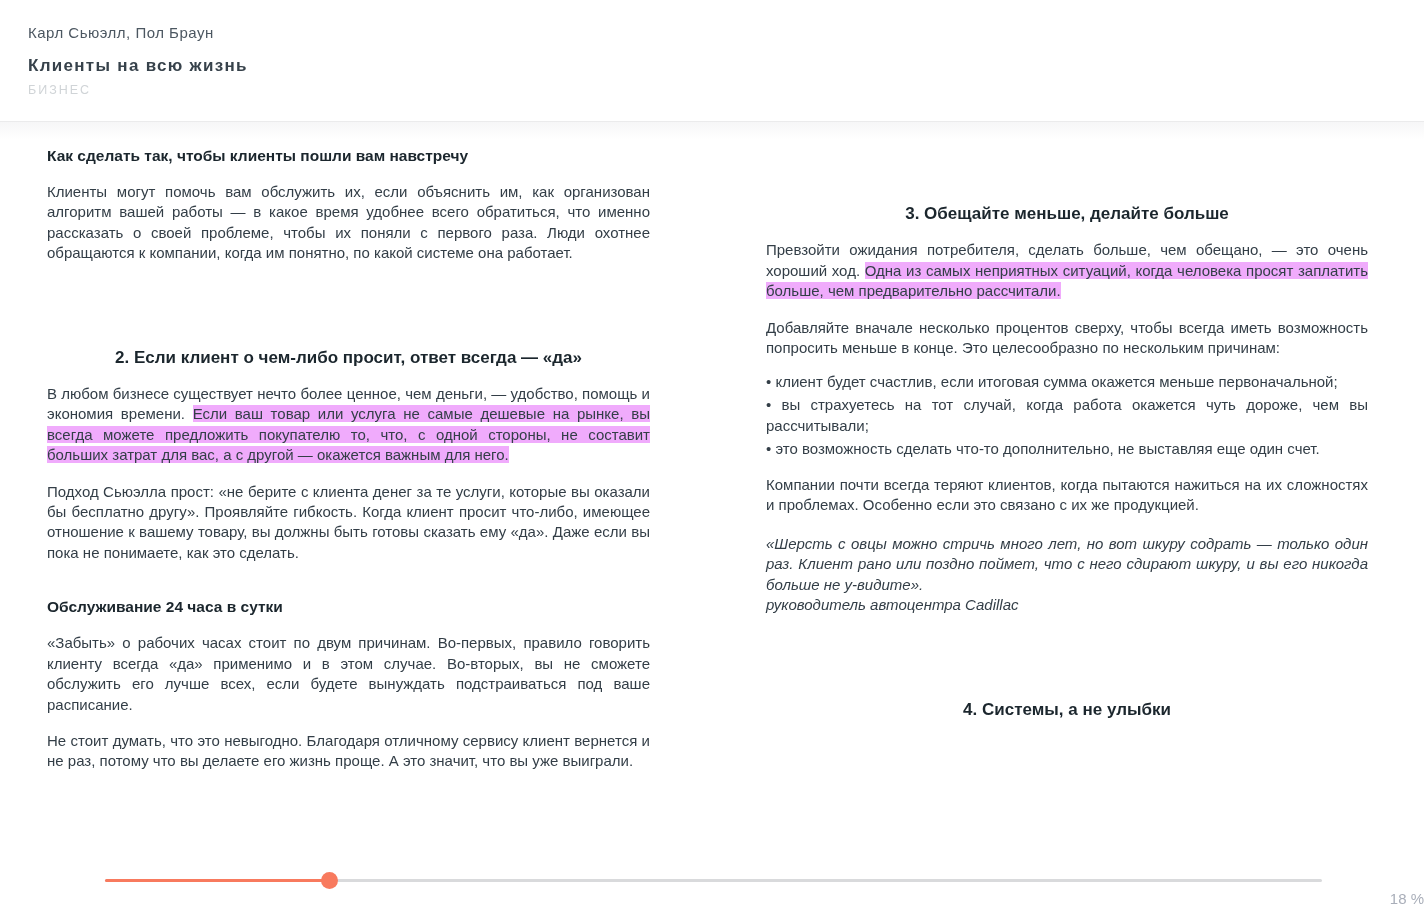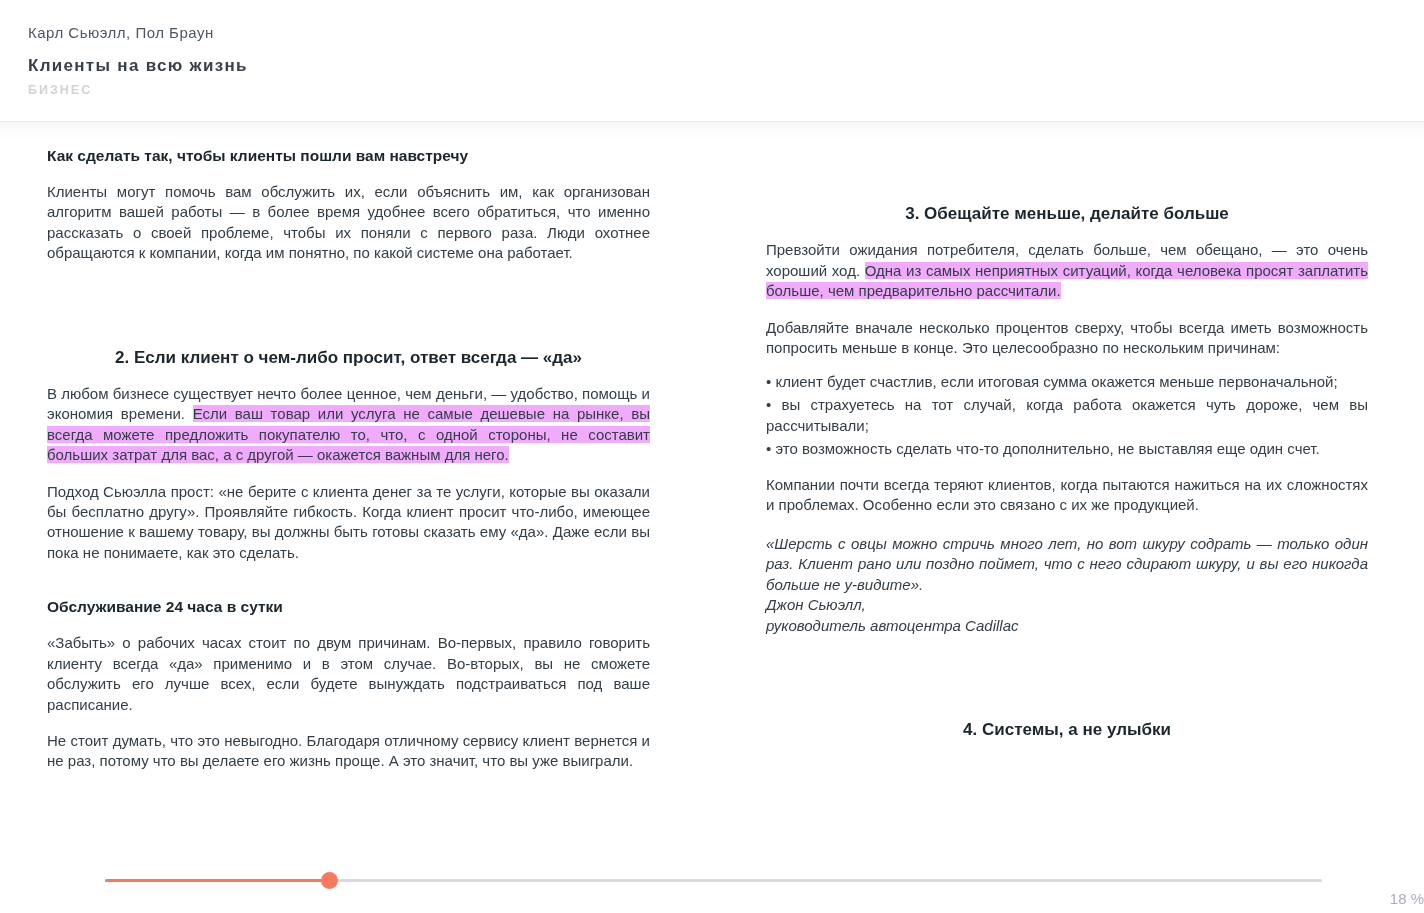--- a/index.html
+++ b/index.html
@@ -4,21 +4,21 @@
 <style>
   * { margin: 0; padding: 0; box-sizing: border-box; }
   html, body { width: 1424px; height: 913px; background: #ffffff; }
   body { font-family: "Liberation Sans", "DejaVu Sans", sans-serif; color: #333e47; }
   .page { position: relative; width: 1424px; height: 913px; background: #fff; overflow: hidden; }
 
   
   .book-header { position: absolute; top: 0; left: 0; right: 0; height: 121px; background: #fff; padding: 24px 0 0 28px; }
   .book-authors { font-size: 15px; color: #4c5761; letter-spacing: 0.5px; }
   .book-title { margin-top: 15px; font-size: 17px; font-weight: bold; color: #37424b; letter-spacing: 1.3px; }
-  .book-category { margin-top: 7px; font-size: 12.5px; font-weight: bold; color: #d0d4d7; letter-spacing: 2px; }
+  .book-category { margin-top: 7px; font-size: 12.5px; font-weight: normal; color: #d0d4d7; letter-spacing: 2px; }
   .header-divider { position: absolute; top: 121px; left: 0; right: 0; height: 18px;
     border-top: 1px solid #ebebec; background: linear-gradient(to bottom, #f6f6f7, #ffffff); }
 
   
   .col { position: absolute; top: 146px; font-size: 15px; line-height: 20.4px; }
   .col-left  { left: 47px;  width: 603px; }
   .col-right { left: 766px; width: 602px; }
   .col p { text-align: justify; margin-top: 16px; }
   .subhead { font-size: 15.5px; font-weight: bold; color: #1b262d; line-height: 20px; }
   .subhead.mid { margin-top: 34px; }
@@ -47,21 +47,21 @@
     <div class="book-authors">Карл Сьюэлл, Пол Браун</div>
     <div class="book-title">Клиенты на всю жизнь</div>
     <div class="book-category">БИЗНЕС</div>
   </header>
   <div class="header-divider"></div>
 
   <main>
 
     <section class="col col-left">
       <h3 class="subhead">Как сделать так, чтобы клиенты пошли вам навстречу</h3>
-      <p>Клиенты могут помочь вам обслужить их, если объяснить им, как организован алгоритм вашей работы — в более время удобнее всего обратиться, что именно рассказать о своей проблеме, чтобы их поняли с первого раза. Люди охотнее обращаются к компании, когда им понятно, по какой системе она работает.</p>
+      <p>Клиенты могут помочь вам обслужить их, если объяснить им, как организован алгоритм вашей работы — в какое время удобнее всего обратиться, что именно рассказать о своей проблеме, чтобы их поняли с первого раза. Люди охотнее обращаются к компании, когда им понятно, по какой системе она работает.</p>
 
       <h2 class="chapter">2. Если клиент о чем-либо просит, ответ всегда — «да»</h2>
       <p><span>В любом бизнесе существует нечто более ценное, чем деньги, — удобство, помощь и экономия времени. </span><span class="hl">Если ваш товар или услуга не самые дешевые на рынке, вы всегда можете предложить покупателю то, что, с одной стороны, не составит больших затрат для вас, а с другой — окажется важным для него.</span></p>
       <p>Подход Сьюэлла прост: «не берите с клиента денег за те услуги, которые вы оказали бы бесплатно другу». Проявляйте гибкость. Когда клиент просит что-либо, имеющее отношение к вашему товару, вы должны быть готовы сказать ему «да». Даже если вы пока не понимаете, как это сделать.</p>
 
       <h3 class="subhead mid">Обслуживание 24 часа в сутки</h3>
       <p>«Забыть» о рабочих часах стоит по двум причинам. Во-первых, правило говорить клиенту всегда «да» применимо и в этом случае. Во-вторых, вы не сможете обслужить его лучше всех, если будете вынуждать подстраиваться под ваше расписание.</p>
       <p>Не стоит думать, что это невыгодно. Благодаря отличному сервису клиент вернется и не раз, потому что вы делаете его жизнь проще. А это значит, что вы уже выиграли.</p>
     </section>
 
@@ -73,21 +73,20 @@
       <div class="bullets">
         <div class="bullet-item">• клиент будет счастлив, если итоговая сумма окажется меньше первоначальной;</div>
         <div class="bullet-item">• вы страхуетесь на тот случай, когда работа окажется чуть дороже, чем вы рассчитывали;</div>
         <div class="bullet-item">• это возможность сделать что-то дополнительно, не выставляя еще один счет.</div>
       </div>
 
       <p>Компании почти всегда теряют клиентов, когда пытаются нажиться на их сложностях и проблемах. Особенно если это связано с их же продукцией.</p>
 
       <div class="quote">
         <p class="quote-text">«Шерсть с овцы можно стричь много лет, но вот шкуру содрать — только один раз. Клиент рано или поздно поймет, что с него сдирают шкуру, и вы его никогда больше не у-видите».</p>
-        <div class="quote-line">Джон Сьюэлл,</div>
         <div class="quote-line">руководитель автоцентра Cadillac</div>
       </div>
 
       <h2 class="chapter">4. Системы, а не улыбки</h2>
     </section>
 
   </main>
 
   <footer class="progress-footer">
     <div class="slider-track">

